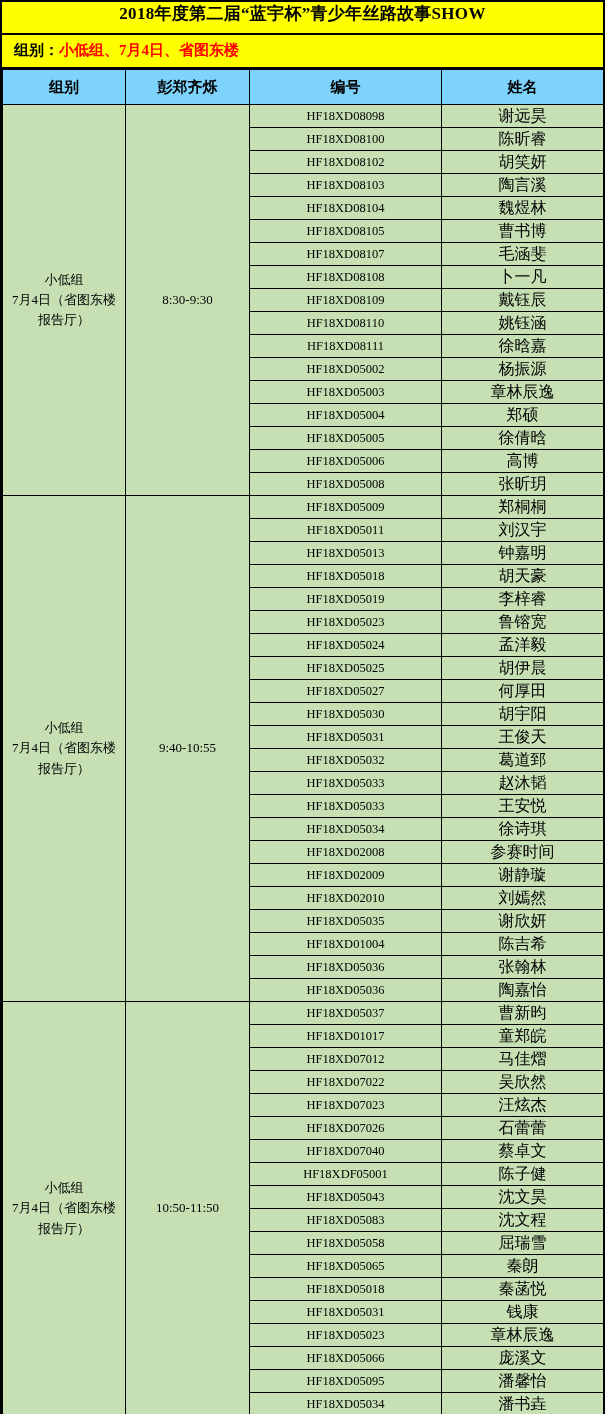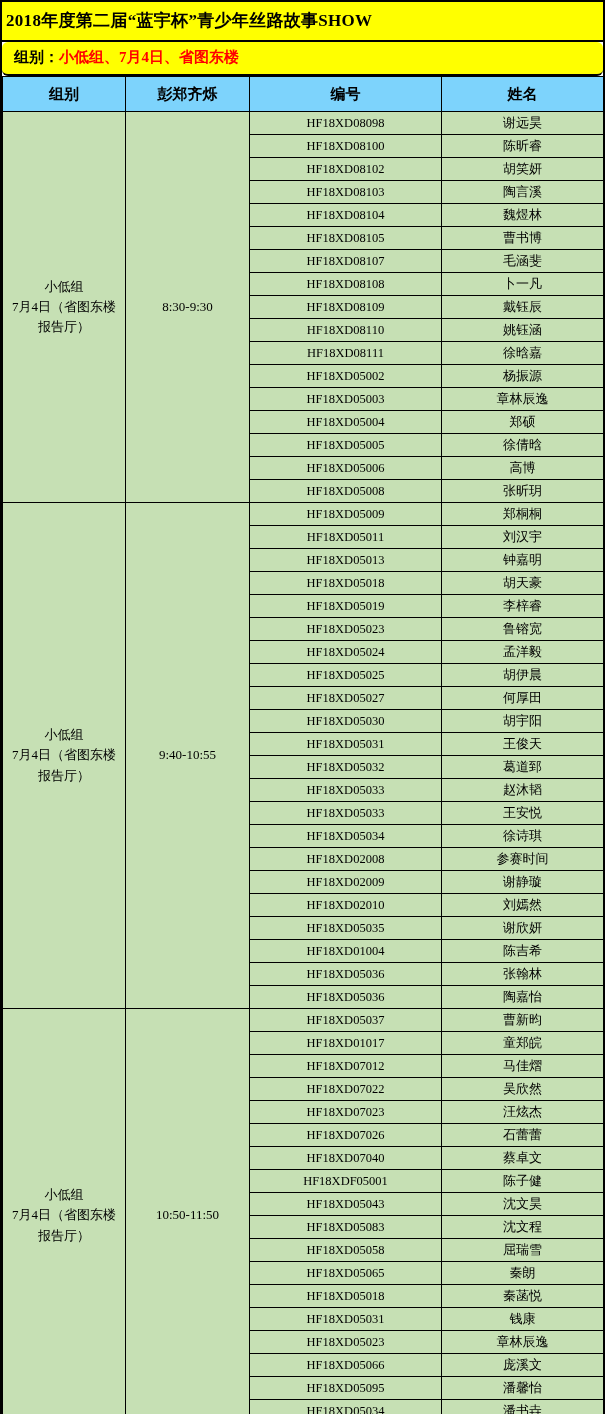--- a/index.html
+++ b/index.html
@@ -13,35 +13,34 @@
   }
   .sheet {
     width: 605px;
     box-sizing: border-box;
     border: 2px solid #000;
     background: #ffffff;
   }
   .title-row {
     background: #ffff00;
     border-bottom: 2px solid #000;
-    text-align: left;
+    text-align: center;
     font-weight: bold;
     font-size: 17px;
-    padding: 7px 4px 8px 4px;
+    padding: 0 4px 8px 4px;
     color: #000;
     letter-spacing: 0.3px;
   }
   .subtitle-row {
     background: #ffff00;
     border-bottom: 2px solid #000;
     font-weight: bold;
     font-size: 15px;
     padding: 6px 0 7px 12px;
     color: #000;
-    border-radius: 6px;
   }
   .subtitle-row .red {
     color: #ff0000;
   }
   table.grid {
     border-collapse: collapse;
     width: 100%;
     table-layout: fixed;
   }
   table.grid td, table.grid th {
@@ -63,21 +62,21 @@
     line-height: 1.55;
     padding: 17px 4px;
   }
   td.code-cell, td.name-cell {
     background: #c6e0b4;
     font-size: 12.5px;
     height: 22px;
     padding: 0;
   }
   td.name-cell {
-    font-size: 13px;
+    font-size: 16px;
   }
   col.c-group { width: 123px; }
   col.c-time  { width: 124px; }
   col.c-code  { width: 192px; }
   col.c-name  { width: 162px; }
 </style>
 </head>
 <body>
 
 <div class="sheet">

